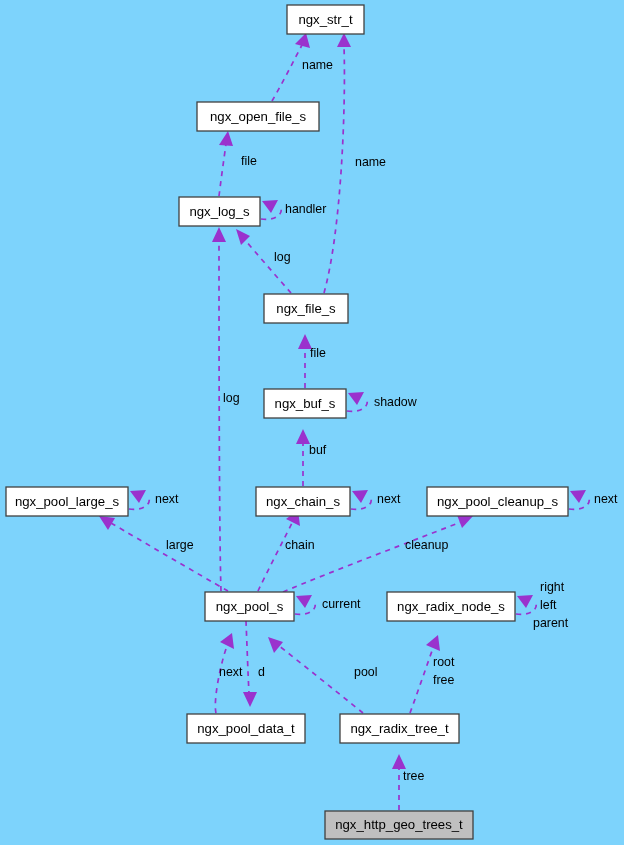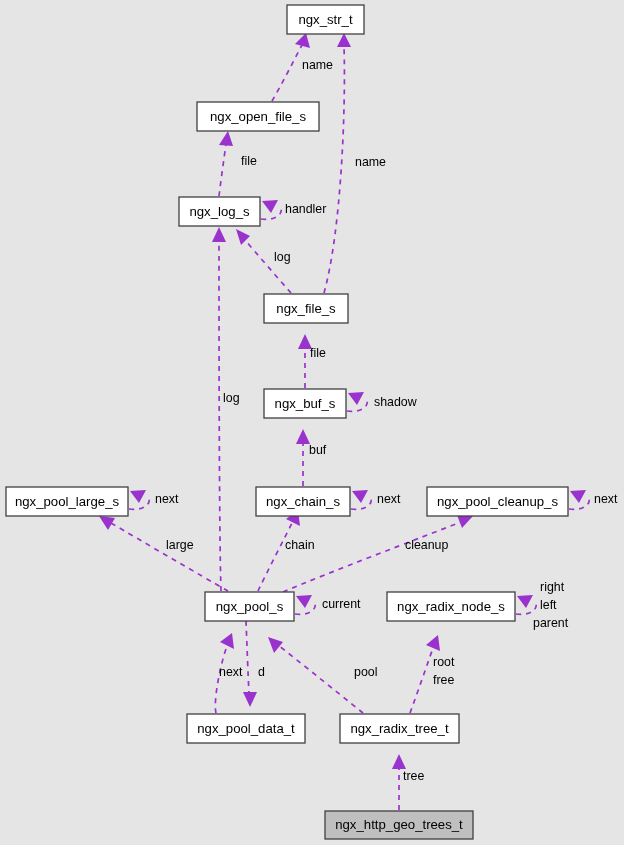--- a/index.html
+++ b/index.html
@@ -1,18 +1,18 @@
 <!DOCTYPE html>
 <html><head>
 <meta charset="utf-8">
 <style>
   html,body{margin:0;padding:0;background:#ffffff;}
   body{width:624px;height:845px;overflow:hidden;
        font-family:"Liberation Sans", sans-serif;}
-  #diagram-root{position:relative;width:624px;height:845px;background:#e5e5e5;}
+  #diagram-root{position:relative;width:624px;height:845px;background:#7dd3fc;}
   svg#graph{position:absolute;left:0;top:0;width:624px;height:845px;display:block;}
   .node-box{fill:#ffffff;stroke:#404040;stroke-width:1.3;}
   .node-box.highlight{fill:#bfbfbf;}
   .node-label{font-family:"Liberation Sans", sans-serif;font-size:13.2px;fill:#000000;
               text-anchor:middle;dominant-baseline:middle;}
   .edge{fill:none;stroke:#9a32cd;stroke-width:1.7;stroke-dasharray:5,5;}
   .edge-head{fill:#9a32cd;stroke:none;}
   .edge-label{font-family:"Liberation Sans", sans-serif;font-size:12.4px;fill:#000000;
               dominant-baseline:middle;}
 </style>

